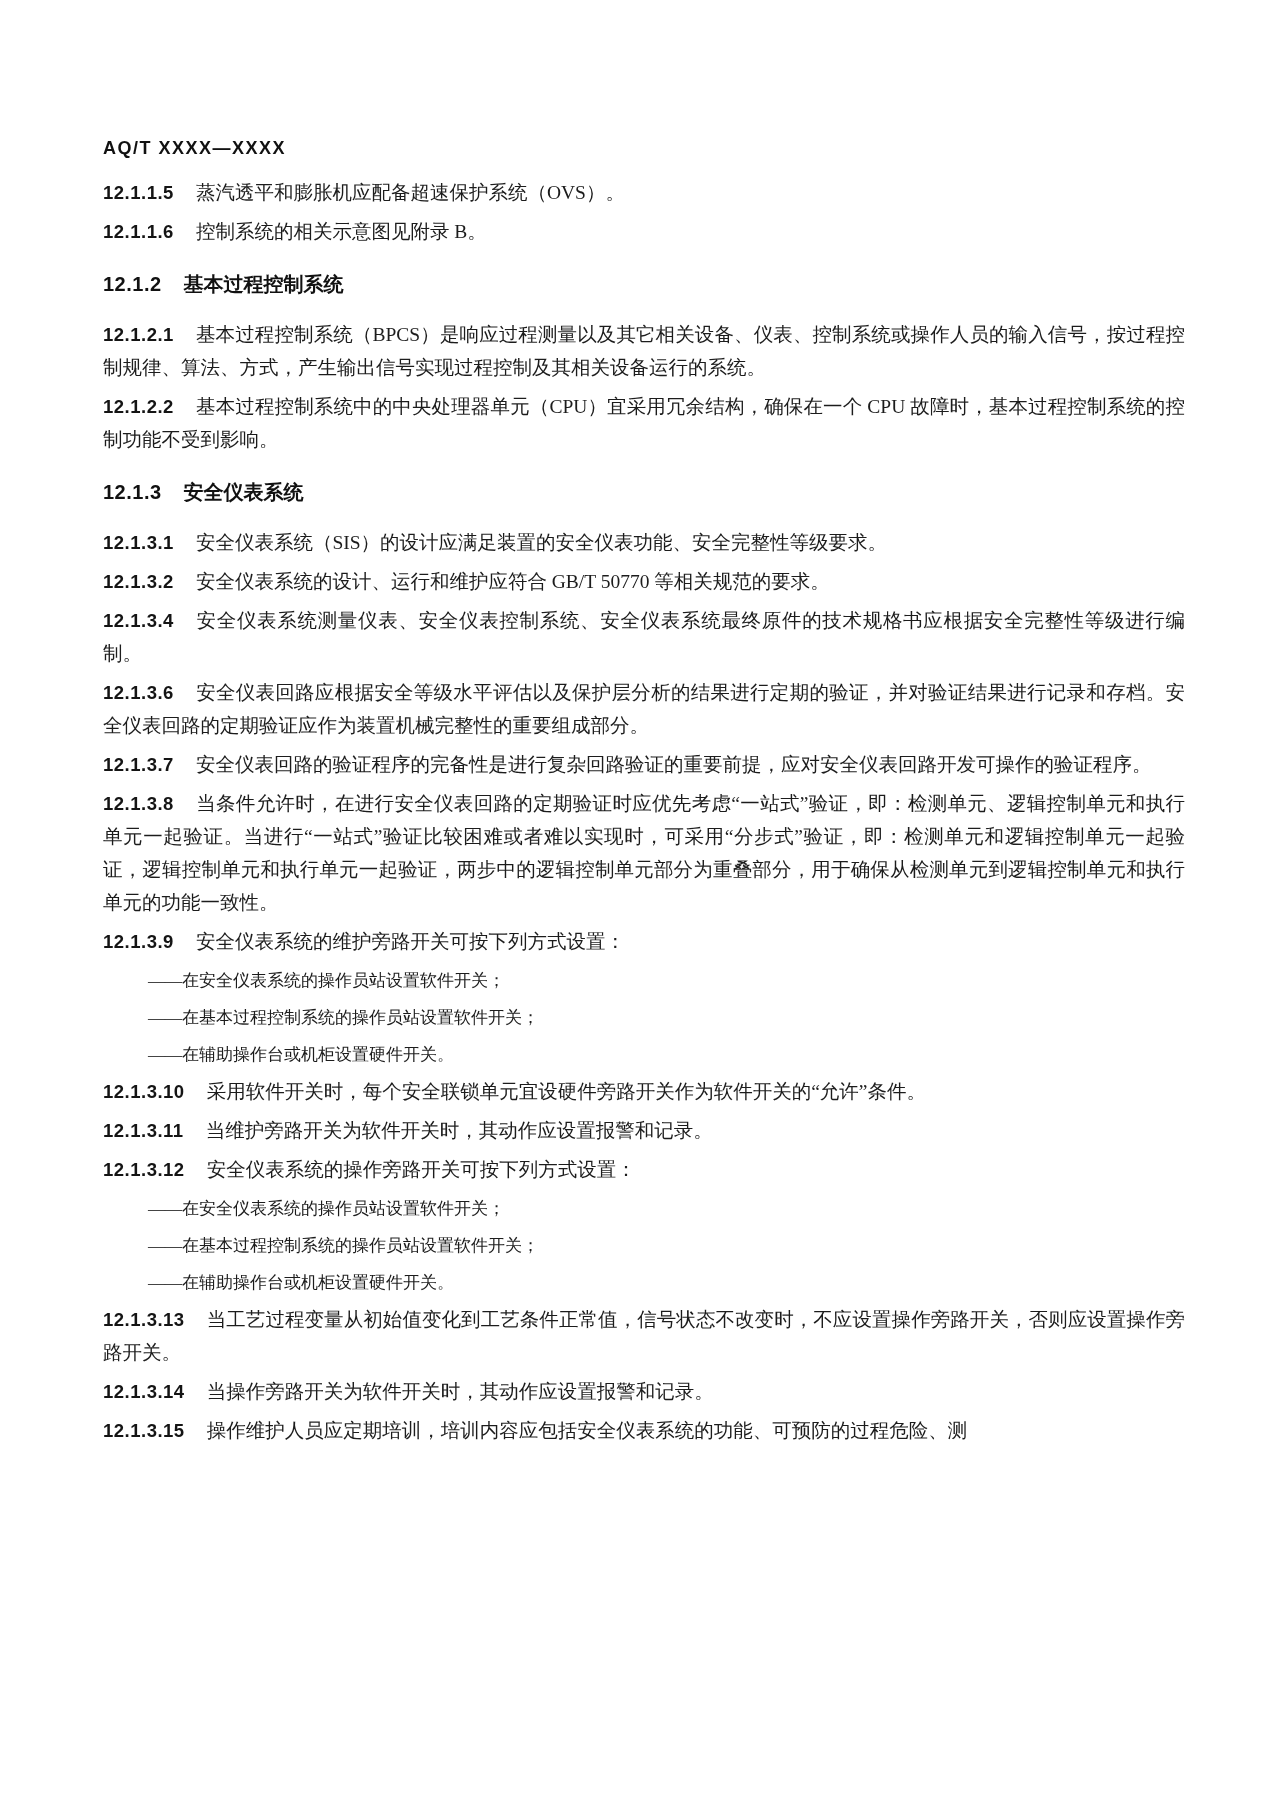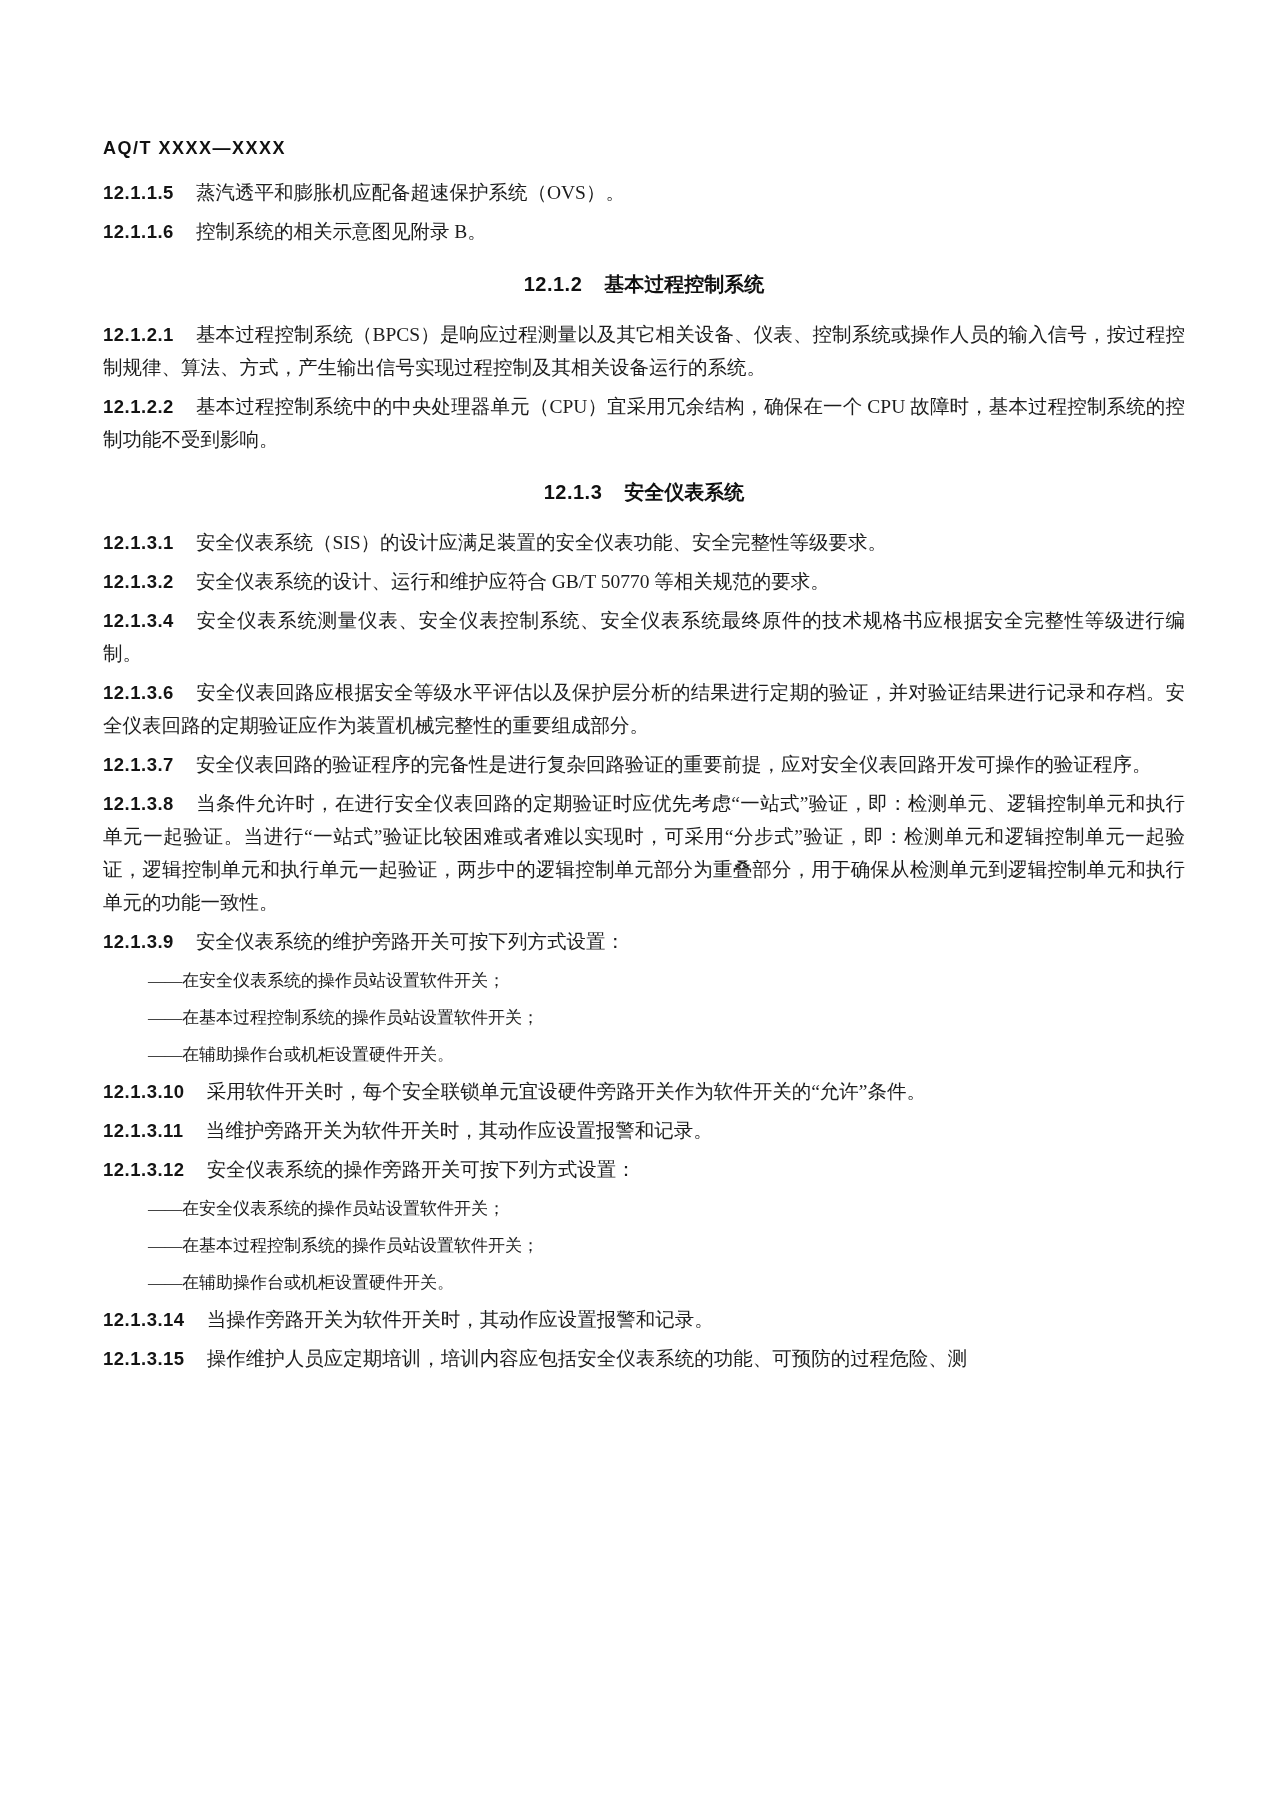--- a/index.html
+++ b/index.html
@@ -44,21 +44,20 @@
     white-space: nowrap;
     color: #141414;
   }
   .heading {
     margin: 20px 0 17px 0;
     font-family: "Liberation Sans", "DejaVu Sans", sans-serif;
     font-weight: bold;
     font-size: 20px;
     line-height: 33px;
     color: #111111;
-    text-align: center;
   }
   .heading .num {
     letter-spacing: 0.5px;
     margin-right: 22px;
     white-space: nowrap;
   }
   .dash {
     margin: 0 0 4px 0;
     padding-left: 45px;
     font-size: 17px;
@@ -133,20 +132,21 @@
     <p class="clause"><span class="num">12.1.3.10</span><span>采用软件开关时，每个安全联锁单元宜设硬件旁路开关作为软件开关的“允许”条件。</span></p>
 
     <p class="clause"><span class="num">12.1.3.11</span><span>当维护旁路开关为软件开关时，其动作应设置报警和记录。</span></p>
 
     <p class="clause"><span class="num">12.1.3.12</span><span>安全仪表系统的操作旁路开关可按下列方式设置：</span></p>
 
     <p class="dash">——在安全仪表系统的操作员站设置软件开关；</p>
     <p class="dash">——在基本过程控制系统的操作员站设置软件开关；</p>
     <p class="dash">——在辅助操作台或机柜设置硬件开关。</p>
 
+    <p class="clause"><span class="num">12.1.3.13</span><span>当工艺过程变量从初始值变化到工艺条件正常值，信号状态不改变时，不应设置操作旁路开关，否则应设置操作旁路开关。</span></p>
 
     <p class="clause"><span class="num">12.1.3.14</span><span>当操作旁路开关为软件开关时，其动作应设置报警和记录。</span></p>
 
     <p class="clause"><span class="num">12.1.3.15</span><span>操作维护人员应定期培训，培训内容应包括安全仪表系统的功能、可预防的过程危险、测</span></p>
 
   </div>
 
   <div class="page-number">24</div>
 
   <div class="watermark">

